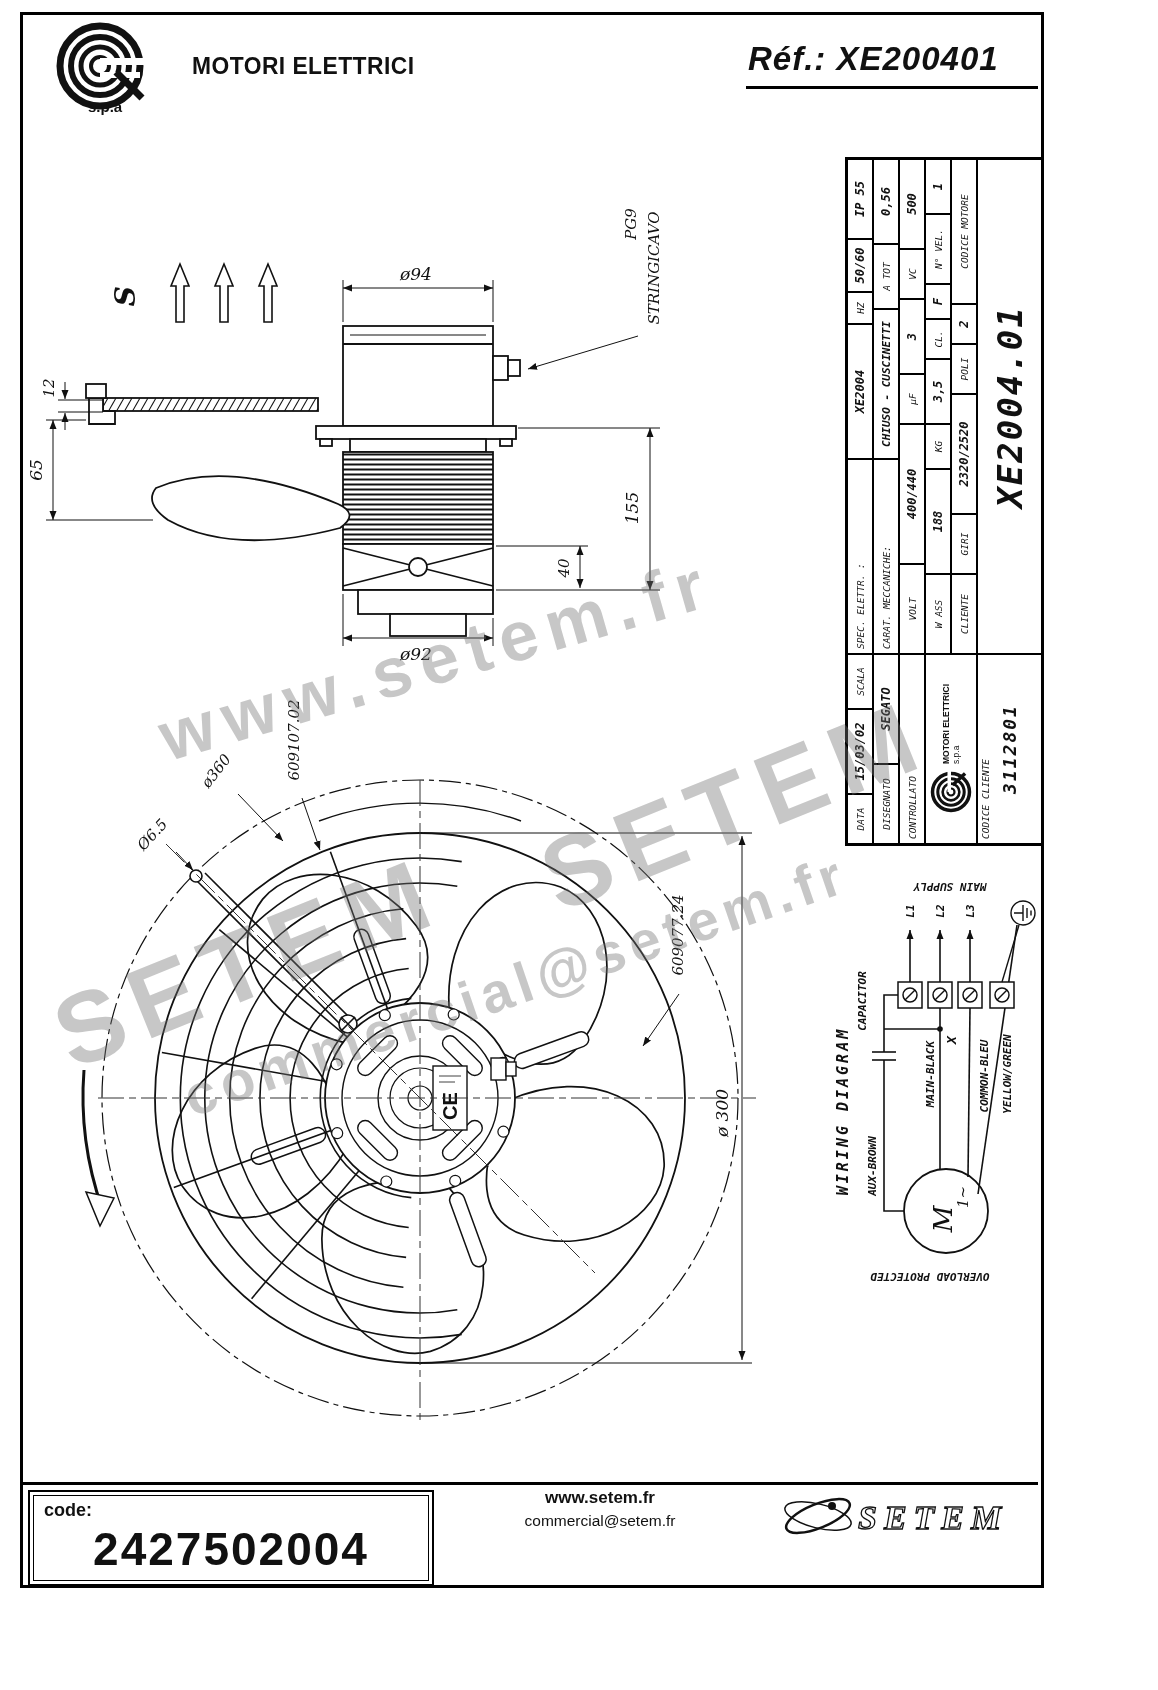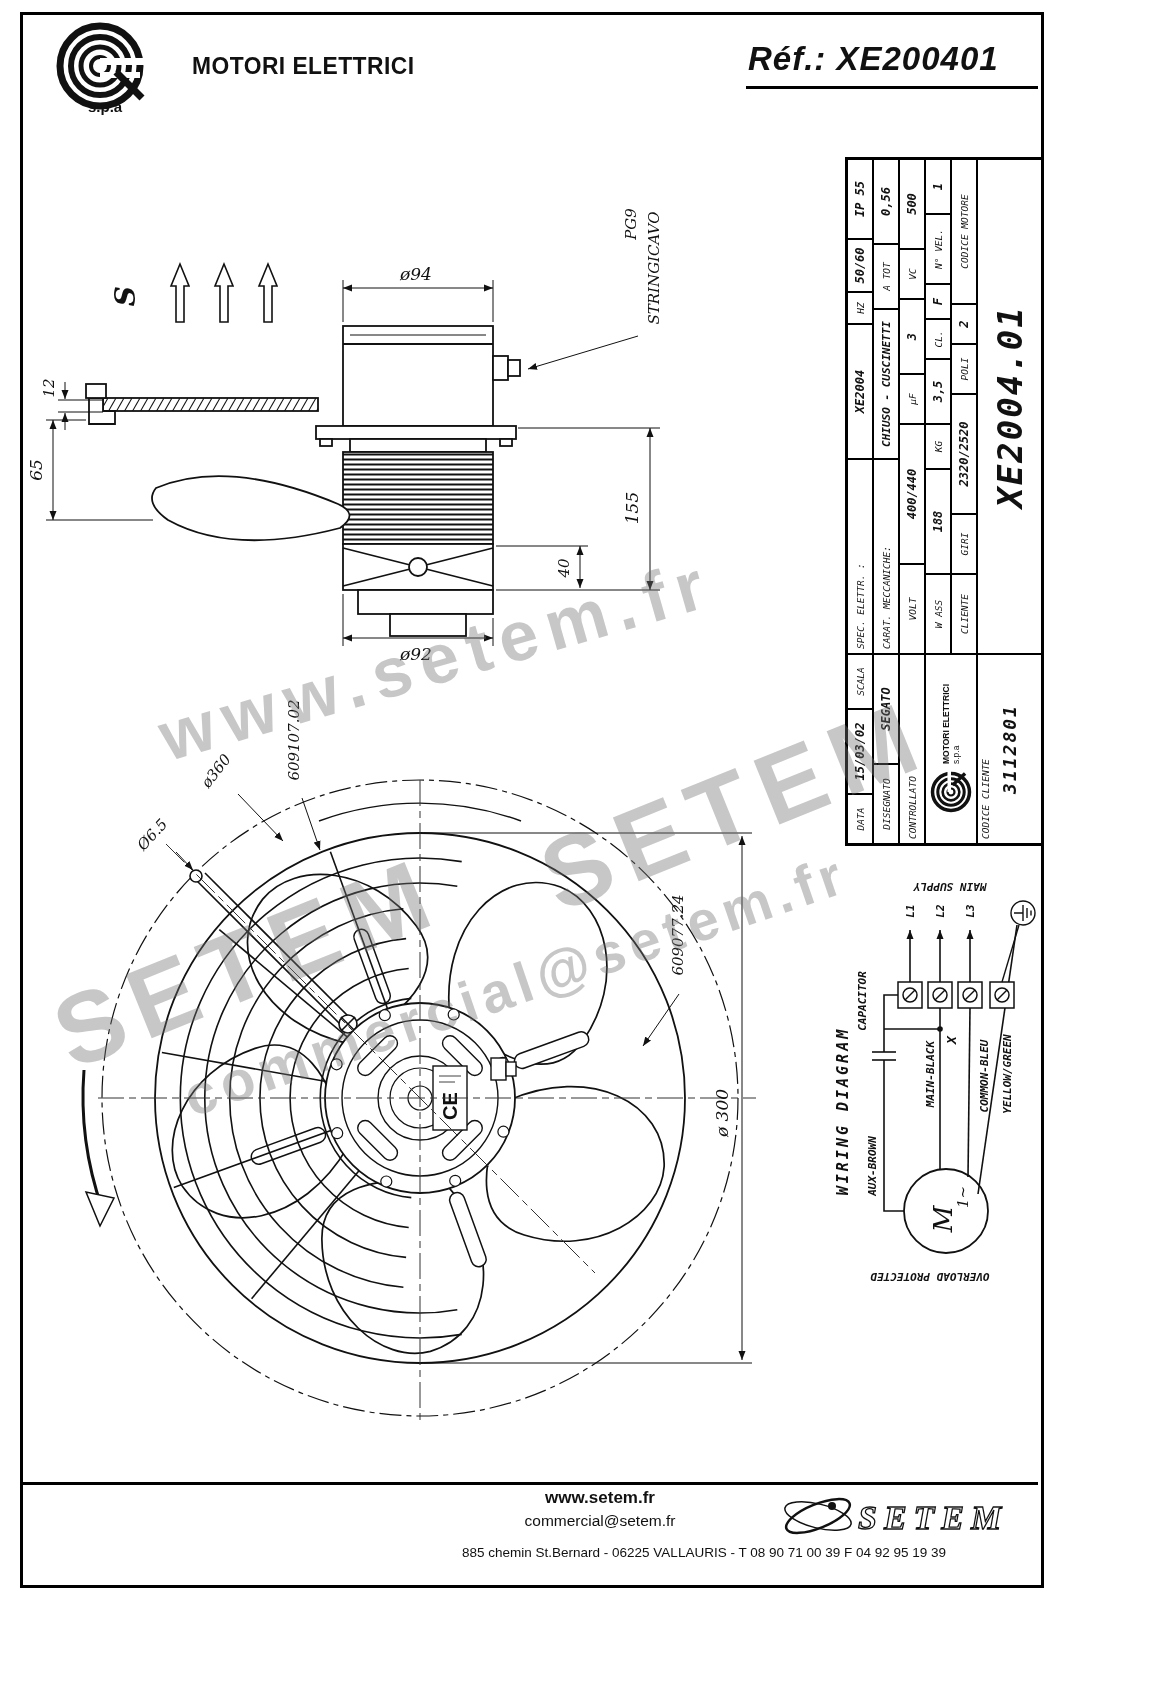--- a/index.html
+++ b/index.html
@@ -393,22 +393,27 @@
       </svg>
     </div>
   </div>
 
   <div class="wm wm1">www.setem.fr</div>
   <div class="wm wm2">SETEM</div>
   <div class="wm wm3">SETEM</div>
   <div class="wm wm4">commercial@setem.fr</div>
 
   <div class="hline"></div>
+  <div class="codebox z4">
+    <div class="inner">
+      <div class="codelabel">code:</div>
+      <div class="codeval">2427502004</div>
+    </div>
+  </div>
   <div class="f-site z4">www.setem.fr</div>
   <div class="f-mail z4">commercial@setem.fr</div>
-  <div class="f-addr z4">885 chemin St.Bernard  -  06225 VALLAURIS  -  T 08 90 71 00 39   F 04 92 95 19 39</div>
   <svg class="abs z4" style="left:780px;top:1486px" width="260" height="58" viewBox="0 0 260 58">
     <ellipse cx="38" cy="30" rx="34" ry="12" fill="none" stroke="#111" stroke-width="2.5" transform="rotate(-22 38 30)"></ellipse>
     <ellipse cx="38" cy="30" rx="34" ry="12" fill="none" stroke="#111" stroke-width="1.5" transform="rotate(14 38 30)"></ellipse>
     <circle cx="52" cy="20" r="4" fill="#111"></circle>
     <text class="setemtxt" x="78" y="43">SETEM</text>
   </svg>
 </div>
 
 </body></html>

